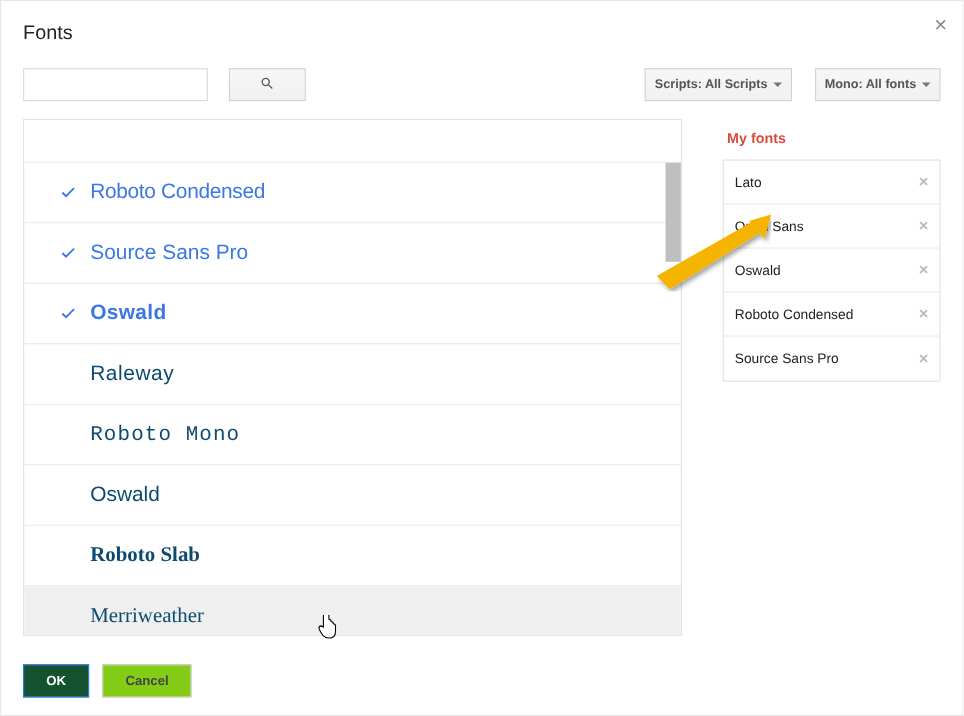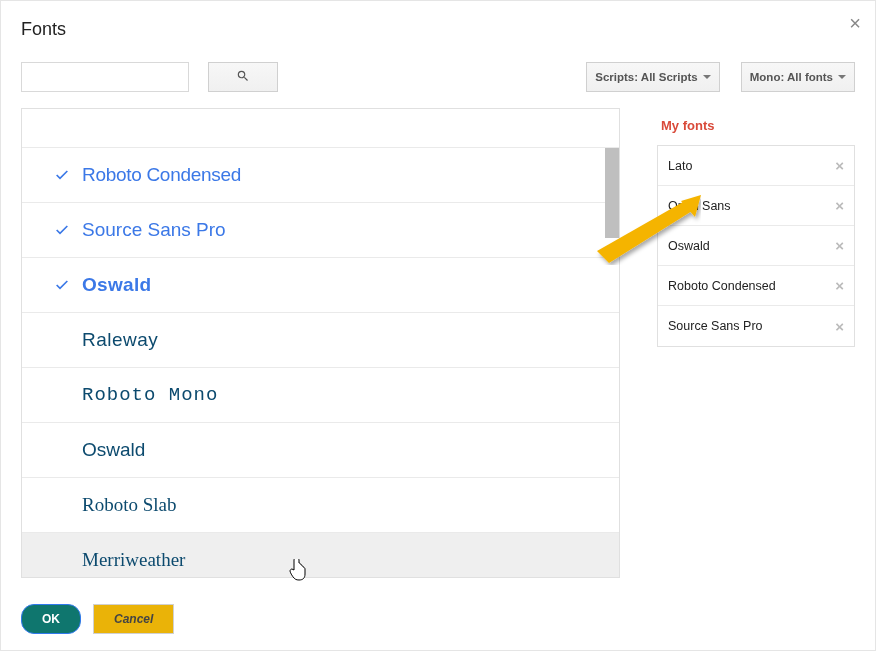--- a/index.html
+++ b/index.html
@@ -35,34 +35,34 @@
 
 .side { width: 198px; margin-left: 37px; margin-top: 8px; }
 .side-title { font-size: 13px; font-weight: 700; color: #d94a3a; padding: 10px 4px 12px 4px; }
 .my-fonts-list { border: 1px solid #e0e0e0; }
 .my-font-row { display: flex; align-items: center; justify-content: space-between; height: 40px; padding: 0 10px; border-bottom: 1px solid #eaeaea; font-size: 12.5px; color: #222; }
 .my-font-row:last-child { border-bottom: none; }
 .my-font-remove { color: #bbb; font-size: 15px; cursor: pointer; font-weight: 700; }
 
 .footer { position: absolute; left: 0; right: 0; bottom: 0; padding: 12px 20px 16px 20px; display: flex; gap: 12px; align-items: flex-end; height: 60px; }
 .btn { height: 30px; padding: 0 20px; border: 1px solid transparent; font-size: 12px; font-weight: 700; cursor: pointer; display: flex; align-items: center; }
-.btn-primary { background: #0f766e; color: #fff; border-color: #3079ed; border-radius: 13px; }
-.btn-default { background: #eab308; color: #444; border: 1px solid #d0d0d0; font-style: italic; }
+.btn-primary { background: #14532d; color: #fff; border-color: #3079ed; }
+.btn-default { background: #84cc16; color: #444; border: 1px solid #d0d0d0; }
 
 .arrow-annot { position: absolute; left: 590px; top: 194px; width: 110px; height: 70px; pointer-events: none; }
 .cursor-annot { position: absolute; left: 286px; top: 558px; pointer-events: none; }
 
 
 .ff-roboto-cond { font-family: 'Arial Narrow', Arial, sans-serif; font-stretch: condensed; letter-spacing: -0.3px; }
 .ff-source-sans { font-family: Arial, sans-serif; }
 .ff-oswald { font-family: 'Arial Narrow', Arial, sans-serif; font-weight:700; letter-spacing:0.3px; font-stretch: condensed;}
 .ff-raleway { font-family: Arial, sans-serif; letter-spacing:0.5px; font-weight:300;}
 .ff-roboto-mono { font-family: 'Courier New', monospace; letter-spacing:1px;}
 .ff-poppins { font-family: Arial, sans-serif; font-weight:500;}
-.ff-roboto-slab { font-family: Georgia, 'Times New Roman', serif; }
+.ff-roboto-slab { font-family: Georgia, 'Times New Roman', serif; font-weight: bold; }
 .ff-merriweather { font-family: Georgia, 'Times New Roman', serif; }
 </style>
 </head>
 <body>
 
 <div class="dialog">
 
   <div class="header">
     <div class="title">Fonts</div>
     <div class="close-x">×</div>

